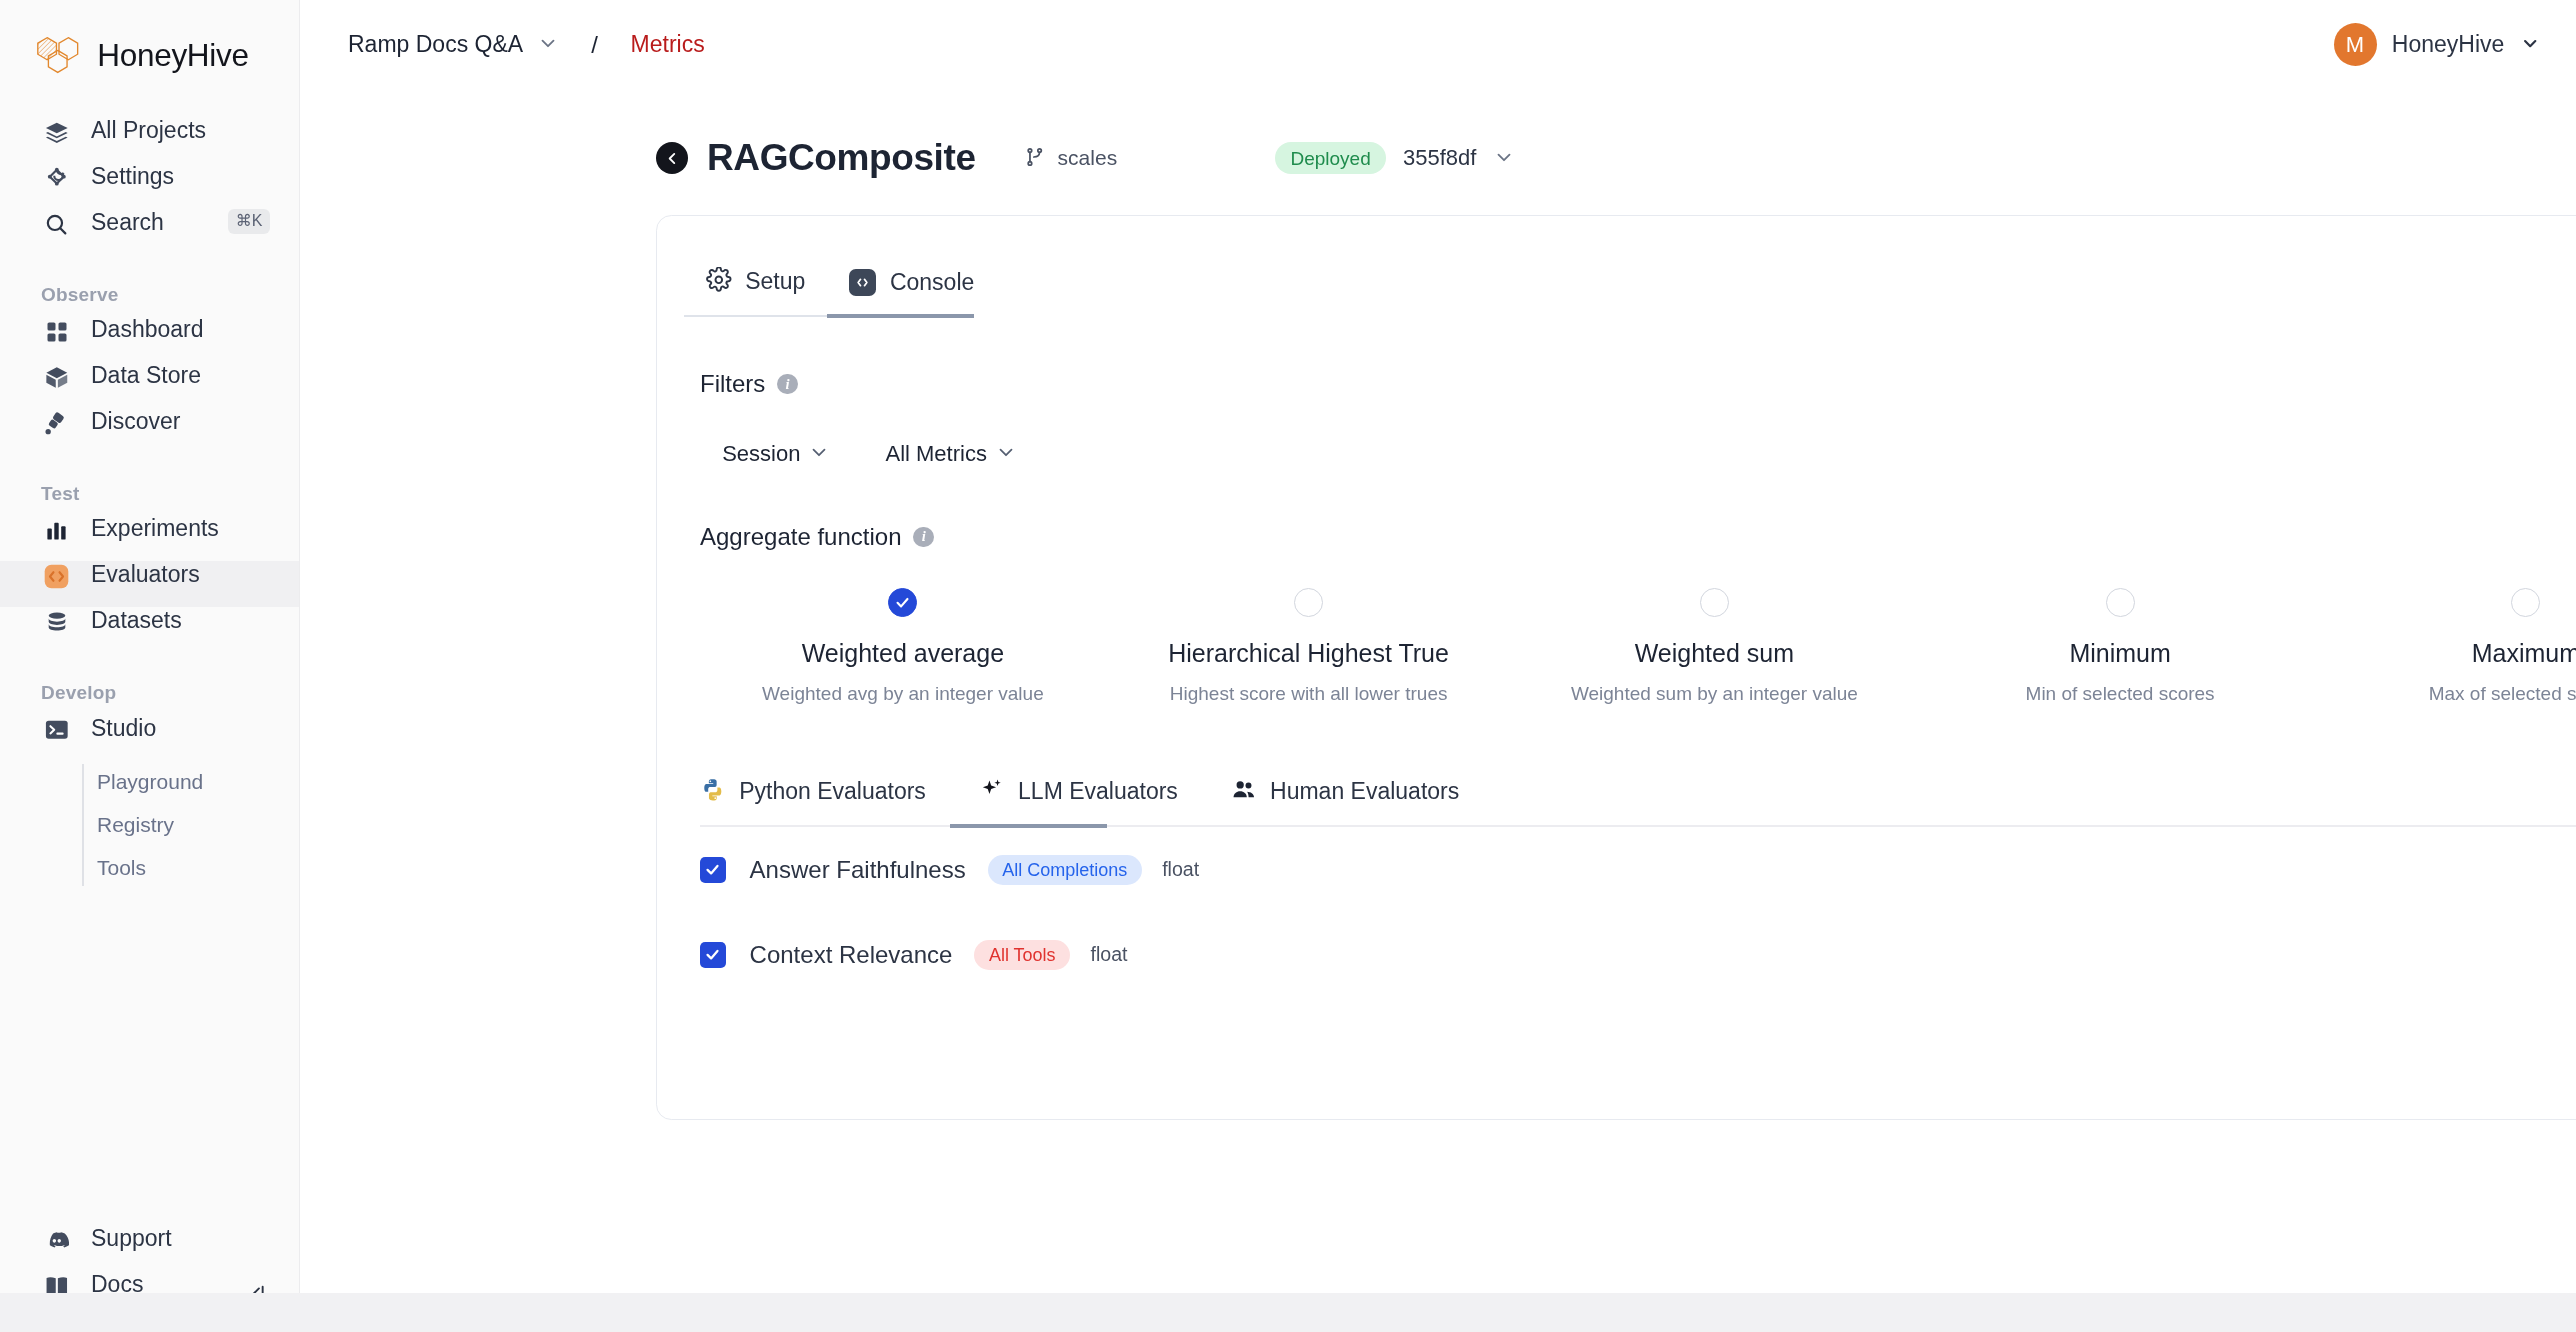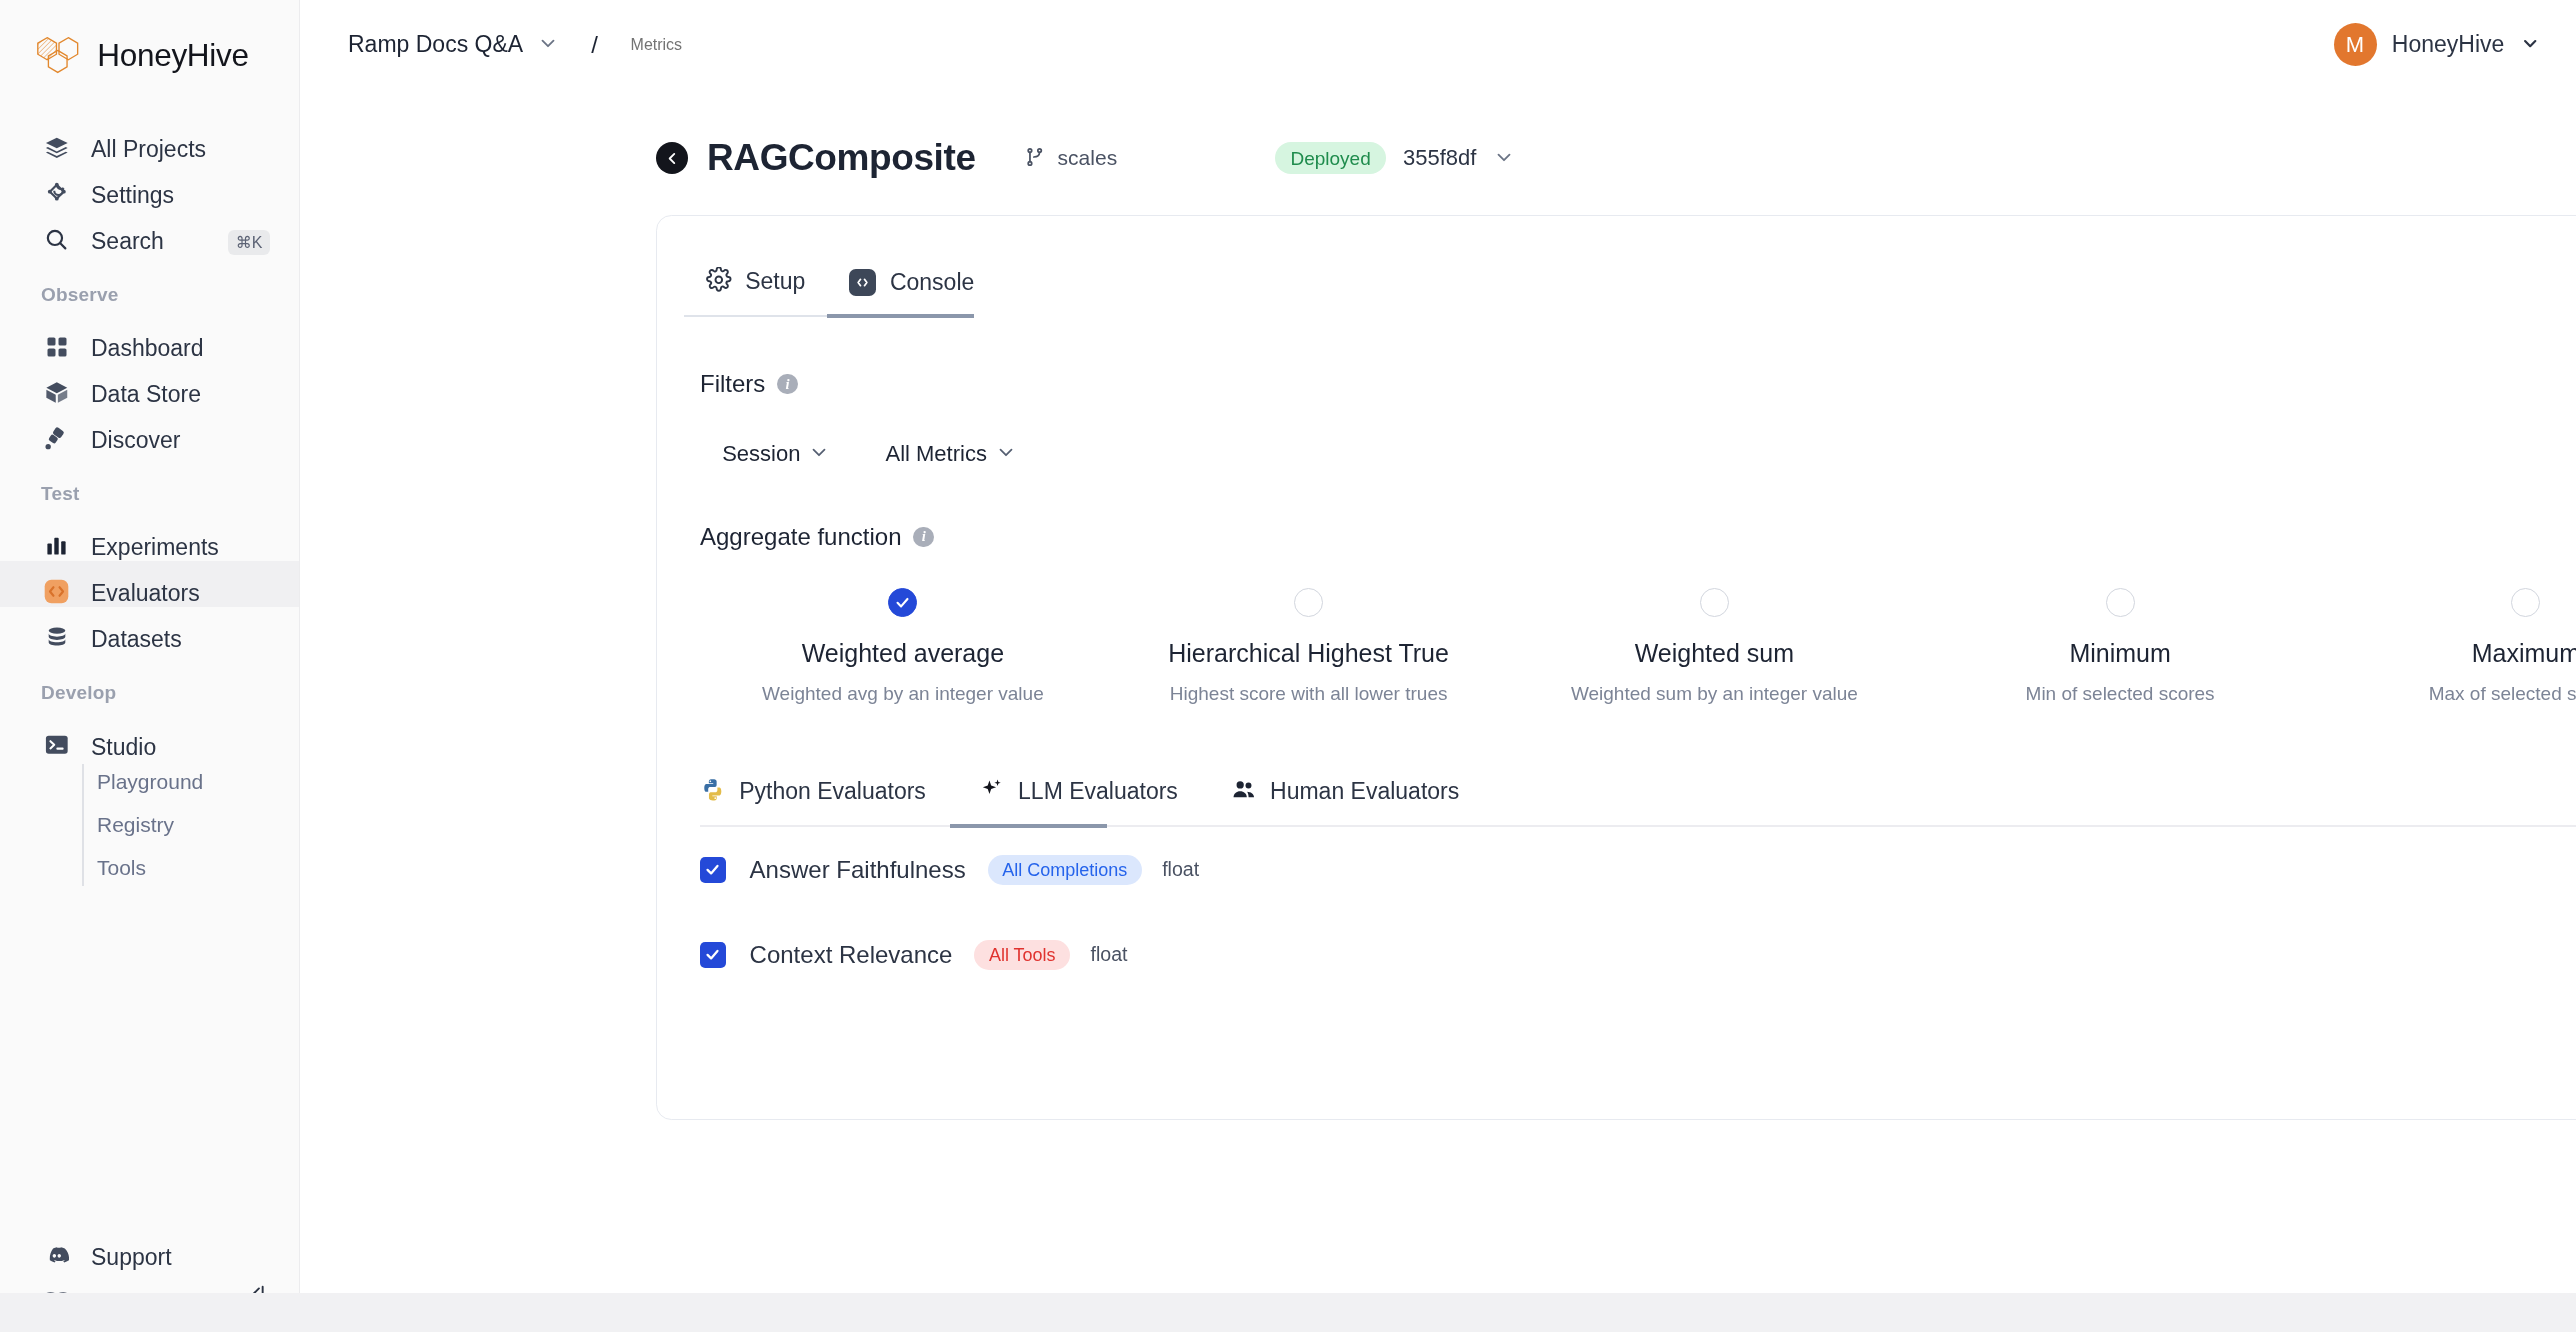--- a/index.html
+++ b/index.html
@@ -18,21 +18,21 @@
     border-right: 0.9px solid #ececee;
     display: flex; flex-direction: column;
     position: relative; flex: 0 0 300px;
   }
   .brand { display: flex; align-items: center; gap: 15.3px; padding: 25.6px 0 0 36px; height: 85px; }
   .brand-logo { width: 46px; height: 39px; position: relative; }
   .brand-name { font-size: 31.5px; font-weight: 400; color: #13151c; letter-spacing: -0.3px; }
 
   .nav-top { margin-top: 32px; }
   .nav-item {
-    display: flex; align-items: flex-end; gap: 19px;
+    display: flex; align-items: flex-start; gap: 19px;
     height: 46px; padding: 0 29px 0 41px; cursor: pointer;
     position: relative;
   }
   .nav-item.active { background: #f0f0f2; }
   .nav-ico { width: 31px; height: 31px; display: flex; align-items: center; justify-content: center; flex: 0 0 31px; }
   .nav-label { font-size: 23px; color: #2c3444; font-weight: 400; white-space: nowrap; }
   .kbd {
     margin-left: auto; background: #e9eaec; border-radius: 6px;
     font-size: 16px; color: #5c6375; padding: 4.3px 7.7px; line-height: 1;
     font-family: "Liberation Sans", sans-serif;
@@ -60,21 +60,21 @@
 
   
   .main { flex: 1; display: flex; flex-direction: column; min-width: 0; background: #ffffff; }
   .topbar {
     height: 89px; display: flex; align-items: center;
     padding: 0 36px 0 48px; flex: 0 0 89px;
   }
   .crumb { display: flex; align-items: center; gap: 13.6px; }
   .crumb-proj { font-size: 23px; color: #1d2433; cursor: pointer; }
   .crumb-sep { font-size: 24px; color: #1d2433; margin: 0 19px; font-weight: 500; }
-  .crumb-page { font-size: 16px; color: #737373; }
+  .crumb-page { font-size: 23px; color: #b91c1c; }
   .topbar-right { margin-left: auto; display: flex; align-items: center; gap: 15.3px; cursor: pointer; }
   .avatar {
     width: 43px; height: 43px; border-radius: 50%;
     background: #e2772e; color: #ffffff; font-size: 22px;
     display: flex; align-items: center; justify-content: center;
   }
   .org-name { font-size: 23px; color: #2c3444; }
 
   
   .page-head {

